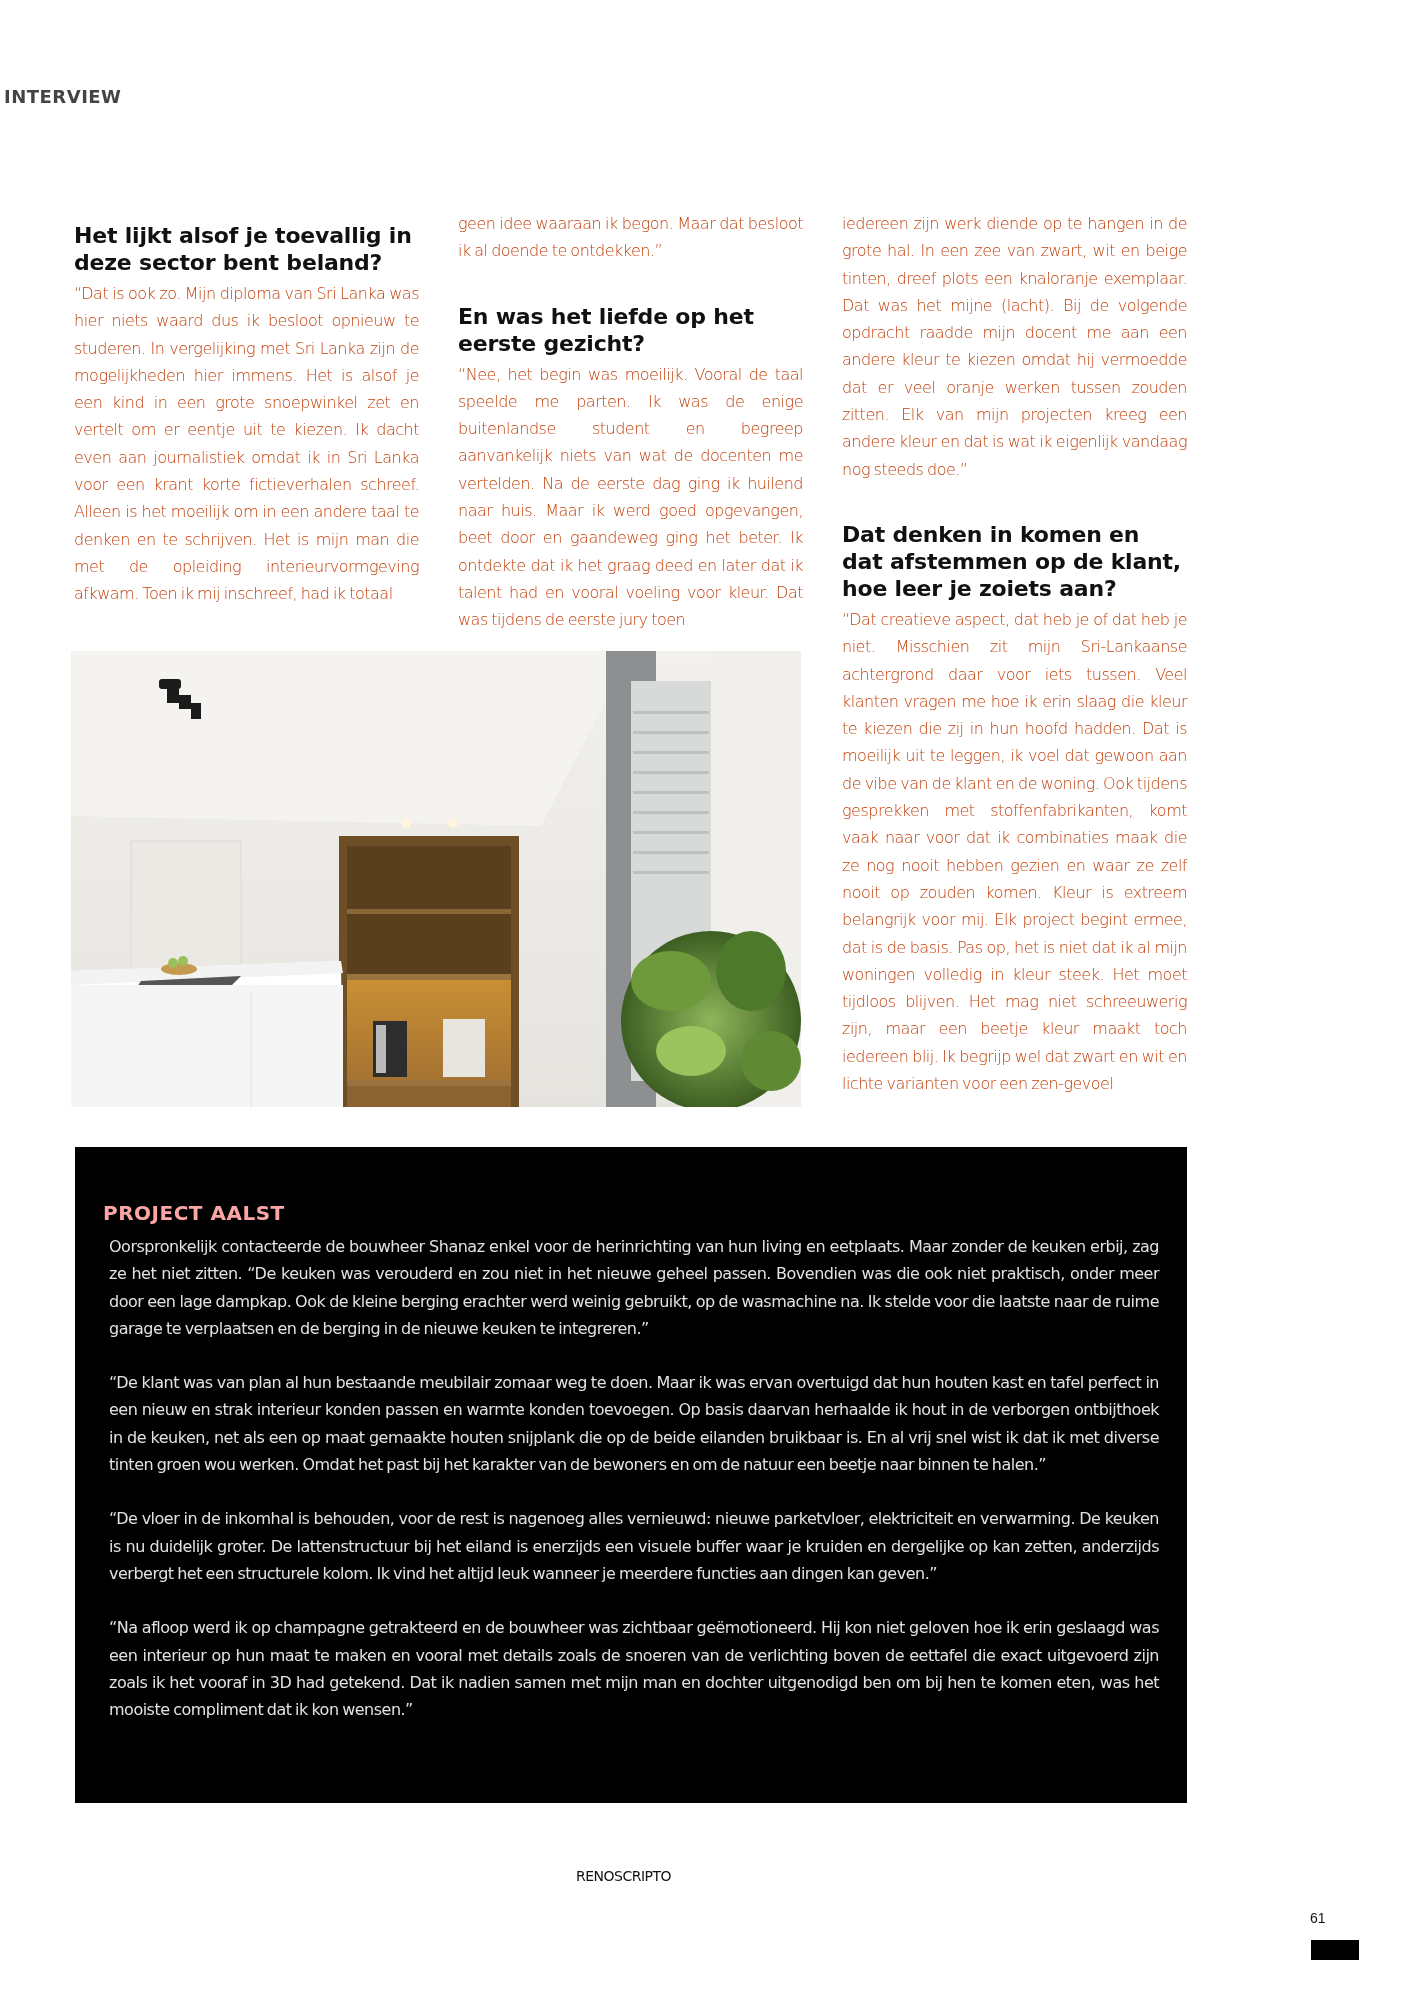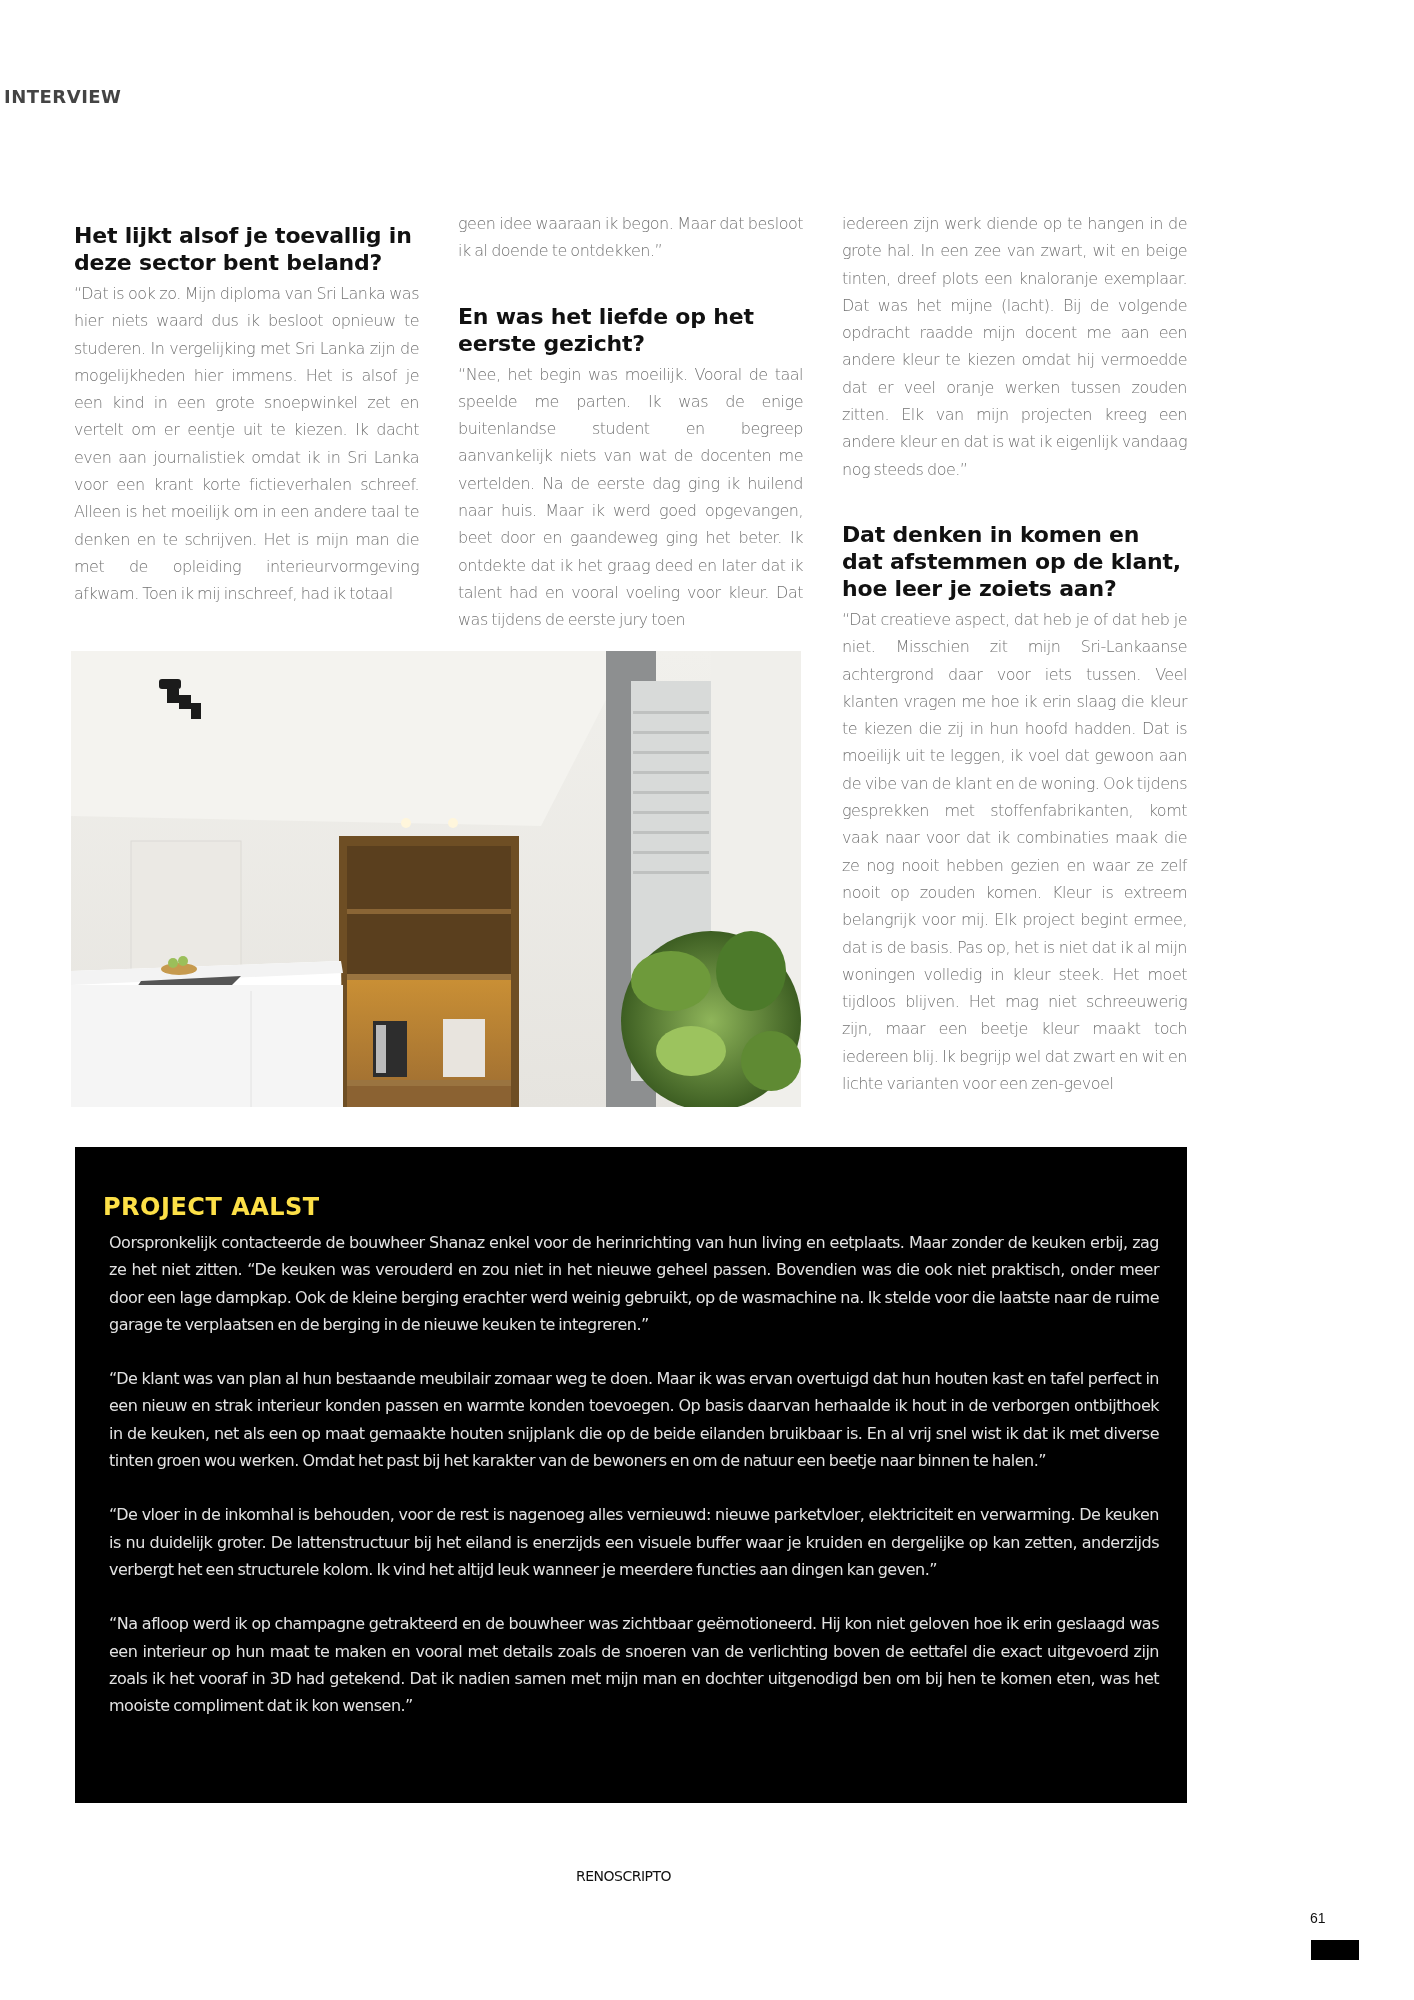--- a/index.html
+++ b/index.html
@@ -3,25 +3,25 @@
 <meta charset="utf-8">
 <style>
   html, body { margin: 0; padding: 0; background: #ffffff; }
   body { width: 1414px; height: 2000px; position: relative; overflow: hidden; font-family: "Liberation Sans", "DejaVu Sans", sans-serif; color: #3a3a3a; }
   .section-label { position: absolute; left: 4px; width: 1270px; top: 86px; text-align: left; font-size: 18px; letter-spacing: 0.5px; color: #444; font-family: "DejaVu Sans", sans-serif; font-weight: 700; }
   .col { position: absolute; top: 210px; width: 345px; }
   .col1 { left: 74px; }
   .col2 { left: 458px; }
   .col3 { left: 842px; width: 345px; }
   .q { font-family: "DejaVu Sans", sans-serif; font-weight: bold; font-size: 22px; line-height: 27px; color: #111; margin: 12px 0 4px 0; letter-spacing: -0.2px; }
-  .p { font-family: "DejaVu Sans", sans-serif; font-size: 16px; line-height: 27.3px; color: #737373; margin: 0; text-align: justify; letter-spacing: -0.5px; word-spacing: -1px; font-weight: 300; }
+  .p { font-family: "DejaVu Sans", sans-serif; font-size: 16px; line-height: 27.3px; color: #c2410c; margin: 0; text-align: justify; letter-spacing: -0.5px; word-spacing: -1px; font-weight: 300; }
   .gap { height: 26px; }
   .photo { position: absolute; left: 71px; top: 651px; width: 730px; height: 456px; overflow: hidden; background: #e9e7e3; }
   .black-box { position: absolute; left: 75px; top: 1147px; width: 1112px; height: 656px; background: #000; color: #e8e8e8; box-sizing: border-box; padding: 38px 28px 0 28px; }
-  .black-box h2 { margin: 8px 0 8px 0; font-family: "DejaVu Sans", sans-serif; font-weight: bold; font-size: 24px; color: #fde047; letter-spacing: 0.5px; }
+  .black-box h2 { margin: 16px 0 8px 0; font-family: "DejaVu Sans", sans-serif; font-weight: bold; font-size: 20px; color: #fca5a5; letter-spacing: 0.5px; }
   .black-box .bp { font-family: "DejaVu Sans", sans-serif; font-size: 16px; line-height: 27.3px; margin: 0 0 27px 6px; text-align: justify; letter-spacing: -0.5px; word-spacing: -1px; color: #e2e2e2; }
   .footer-brand { position: absolute; left: 576px; top: 1868px; font-size: 14px; letter-spacing: -0.5px; color: #111; font-family: "DejaVu Sans", sans-serif; }
   .page-num { position: absolute; left: 1310px; top: 1910px; font-size: 14px; color: #111; font-family: Liberation Sans, sans-serif; }
   .page-marker { position: absolute; left: 1311px; top: 1940px; width: 48px; height: 20px; background: #000; }
 </style>
 </head>
 <body>
 
 <div class="section-label">INTERVIEW</div>
 

